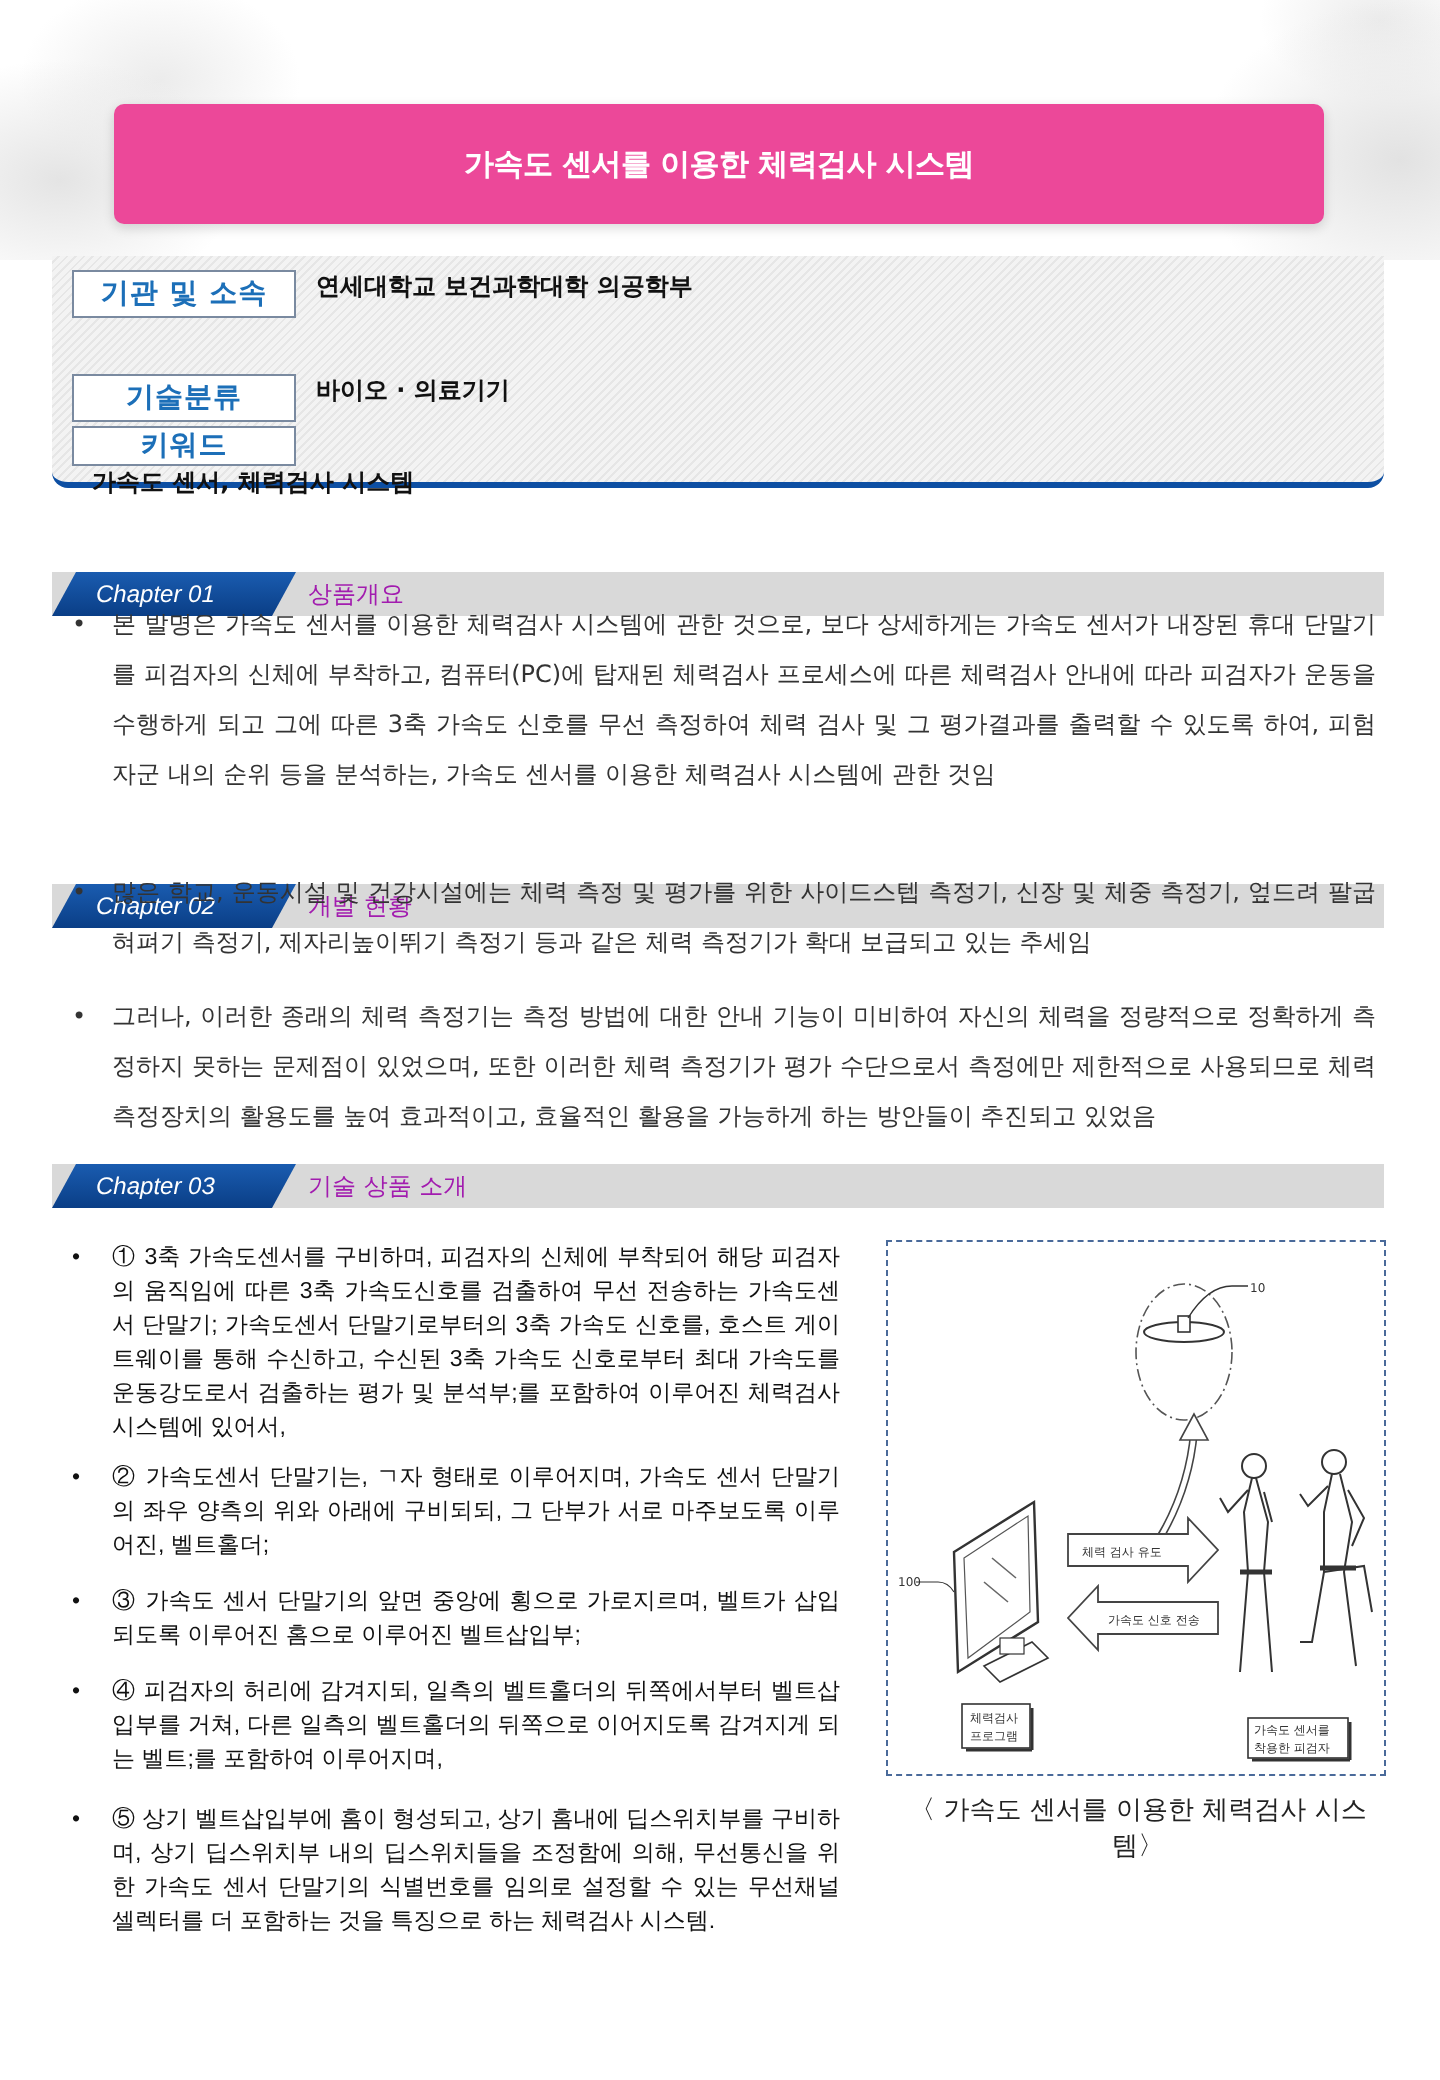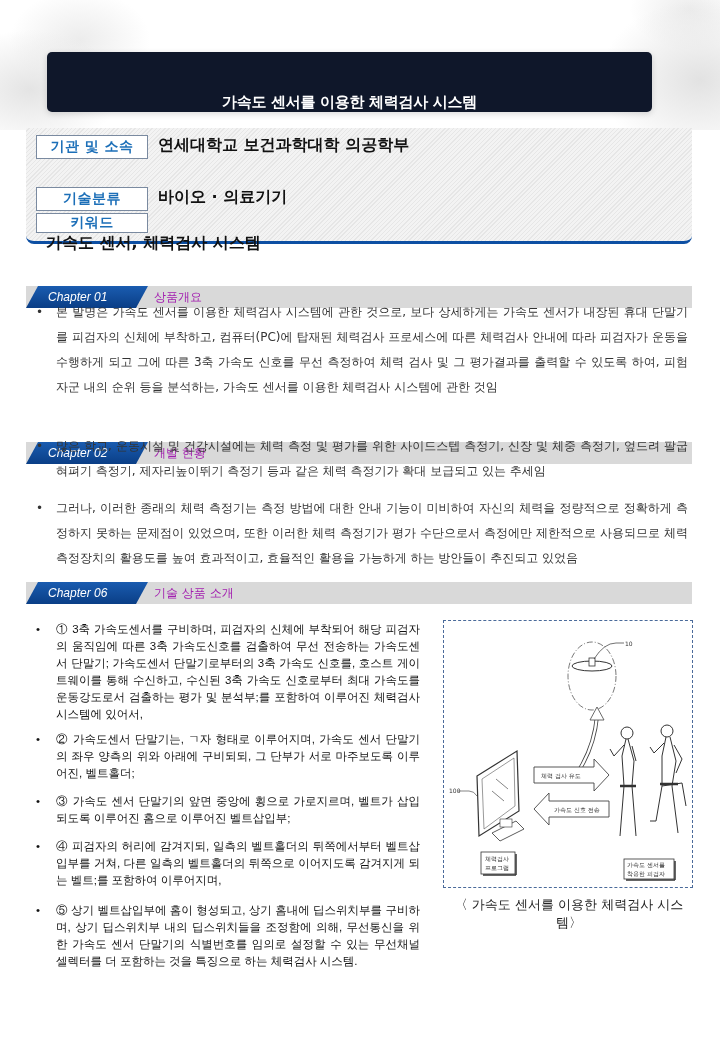--- a/index.html
+++ b/index.html
@@ -8,40 +8,40 @@
 
   .cloud-bg {
     position: absolute; left: 0; top: 0; width: 720px; height: 130px;
     background:
       radial-gradient(ellipse 90px 60px at 30px 90px, #e4e4e4 0%, rgba(240,240,240,0) 100%),
       radial-gradient(ellipse 70px 50px at 80px 40px, #ececec 0%, rgba(240,240,240,0) 100%),
       radial-gradient(ellipse 100px 80px at 700px 80px, #e2e2e2 0%, rgba(240,240,240,0) 100%),
       radial-gradient(ellipse 60px 40px at 690px 10px, #ececec 0%, rgba(240,240,240,0) 100%);
   }
   .title-box {
-    position: absolute; left: 47px; top: 52px; width: 605px; height: 60px;
-    background: #0f172a; border-radius: 5px;
-    display: flex; align-items: flex-end; justify-content: center;
+    position: absolute; left: 57px; top: 52px; width: 605px; height: 60px;
+    background: #ec4899; border-radius: 5px;
+    display: flex; align-items: center; justify-content: center;
     box-shadow: 0 2px 6px rgba(0,0,0,0.15);
   }
   .title-box span { color: #fff; font-size: 15px; font-weight: bold; letter-spacing: -0.3px; }
 
   .info-panel {
     position: absolute; left: 26px; top: 128px; width: 666px; height: 116px;
     background: repeating-linear-gradient(135deg, #f3f3f3 0px, #f3f3f3 2px, #e6e6e6 2px, #e6e6e6 3px);
     border-radius: 0 0 8px 8px;
     border-bottom: 3px solid #0d4fa3;
   }
   .info-row { position: absolute; left: 10px; height: 24px; display: flex; align-items: flex-start; }
   .info-label {
     width: 112px; height: 24px; background: #fff; border: 1px solid #7a8aa0;
     color: #1c6fb8; font-weight: bold; font-size: 14px;
     display: flex; align-items: center; justify-content: center; letter-spacing: 0.5px;
   }
-  .info-value { margin-left: 10px; font-size: 16px; color: #111; font-weight: bold; }
+  .info-value { margin-left: 10px; font-size: 12px; color: #111; font-weight: bold; }
   .info-value.normal { font-weight: normal; }
 
   .chapter-bar {
     position: absolute; left: 26px; width: 666px; height: 22px;
     background: #d9d9d9;
   }
   .chapter-badge {
     position: absolute; left: 0; top: 0; width: 122px; height: 22px;
     background: linear-gradient(#1a5cb0, #0a3e86);
     clip-path: polygon(12px 0, 122px 0, 110px 22px, 0 22px);
@@ -118,21 +118,21 @@
   <span class="bullet">•</span>
   <span>많은 학교, 운동시설 및 건강시설에는 체력 측정 및 평가를 위한 사이드스텝 측정기, 신장 및 체중 측정기, 엎드려 팔굽혀펴기 측정기, 제자리높이뛰기 측정기 등과 같은 체력 측정기가 확대 보급되고 있는 추세임</span>
 </div>
 <div class="para" style="top:496px;">
   <span class="bullet">•</span>
   <span>그러나, 이러한 종래의 체력 측정기는 측정 방법에 대한 안내 기능이 미비하여 자신의 체력을 정량적으로 정확하게 측정하지 못하는 문제점이 있었으며, 또한 이러한 체력 측정기가 평가 수단으로서 측정에만 제한적으로 사용되므로 체력 측정장치의 활용도를 높여 효과적이고, 효율적인 활용을 가능하게 하는 방안들이 추진되고 있었음</span>
 </div>
 
 <div class="chapter-bar" style="top:582px;">
   <div class="chapter-badge">
-    <span>Chapter 06</span>
+    <span>Chapter 03</span>
   </div>
   <div class="chapter-title">기술 상품 소개</div>
 </div>
 
 <div class="claim" style="top:621px;">
   <span class="bullet">•</span>
   <span>① 3축 가속도센서를 구비하며, 피검자의 신체에 부착되어 해당 피검자의 움직임에 따른 3축 가속도신호를 검출하여 무선 전송하는 가속도센서 단말기; 가속도센서 단말기로부터의 3축 가속도 신호를, 호스트 게이트웨이를 통해 수신하고, 수신된 3축 가속도 신호로부터 최대 가속도를 운동강도로서 검출하는 평가 및 분석부;를 포함하여 이루어진 체력검사 시스템에 있어서,</span>
 </div>
 <div class="claim" style="top:731px;">
   <span class="bullet">•</span>

